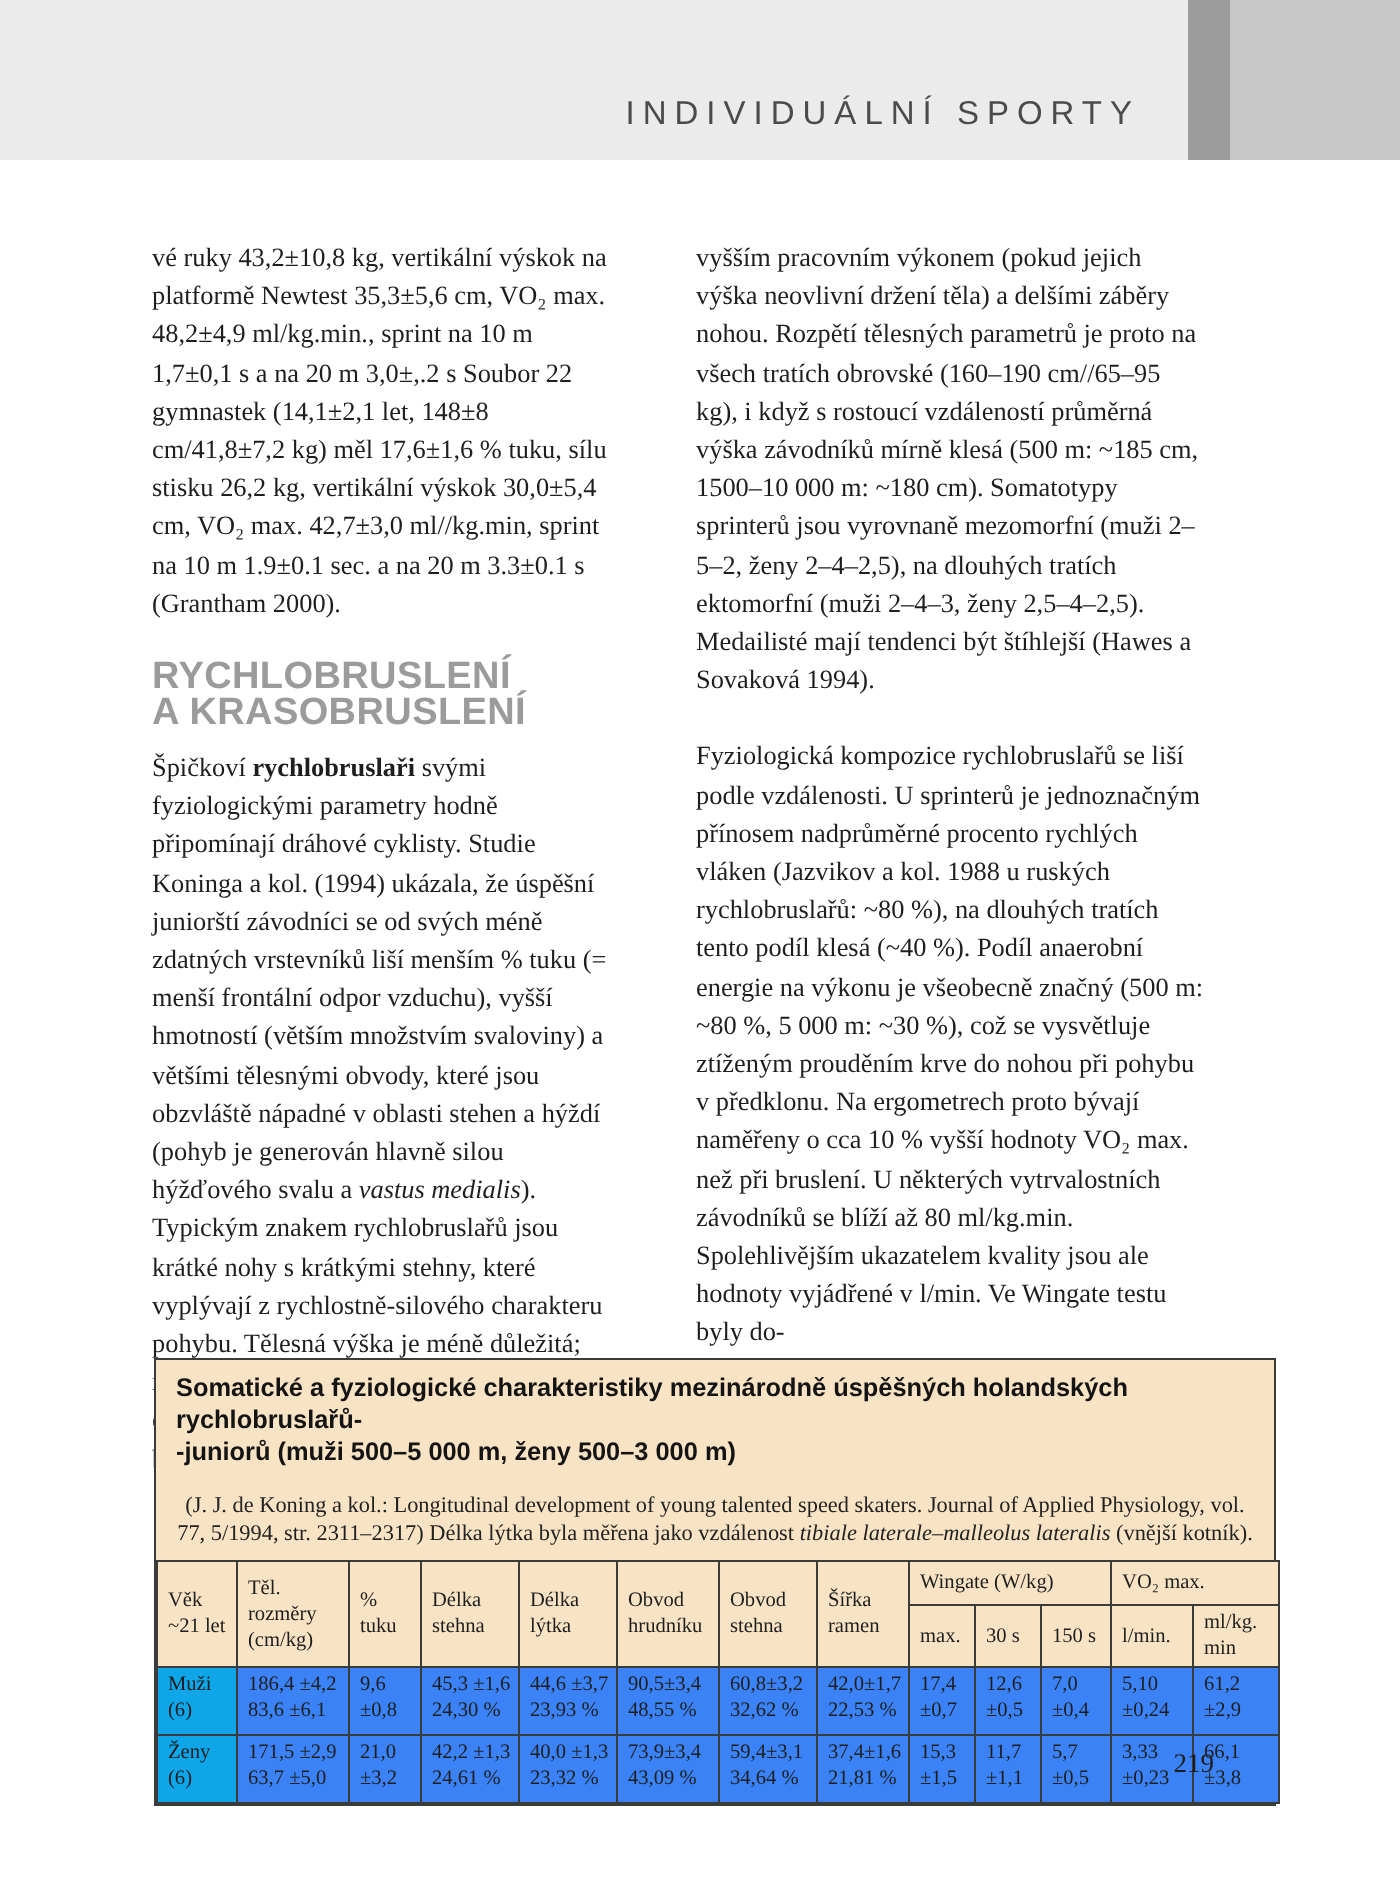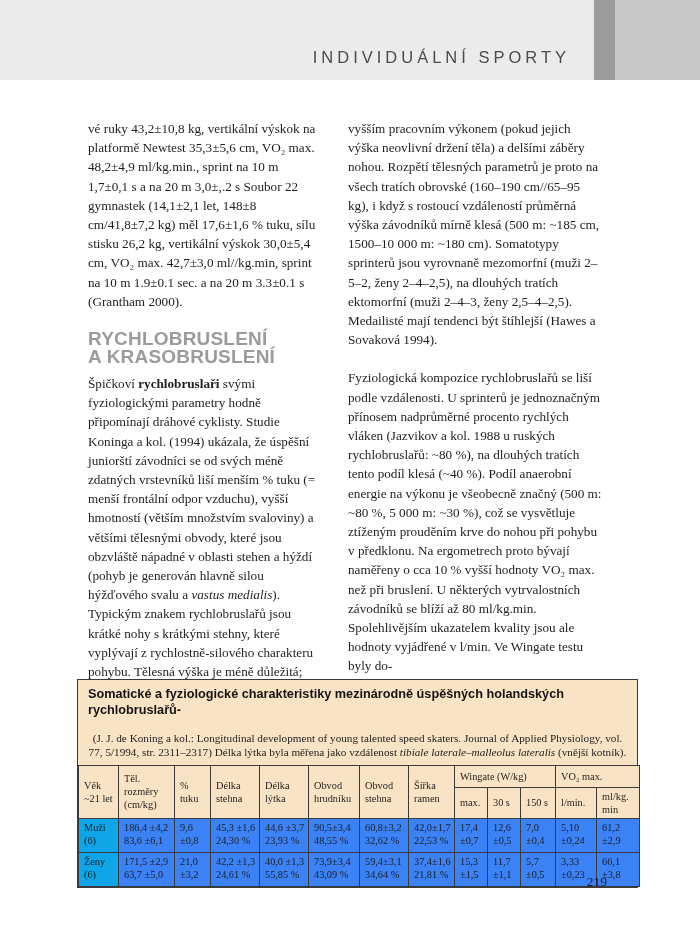--- a/index.html
+++ b/index.html
@@ -11,21 +11,21 @@
   .header-band{position:absolute;top:0;left:0;width:594px;height:80px;background:#ebebeb;}
   .header-accent-dark{position:absolute;top:0;left:594px;width:21px;height:80px;background:#9c9c9c;}
   .header-accent-light{position:absolute;top:0;left:615px;width:85px;height:80px;background:#c8c8c8;}
   .header-title{
     position:absolute;top:47px;right:130px;
     font-family:"Liberation Sans","DejaVu Sans",sans-serif;
     font-size:16.5px;line-height:20px;letter-spacing:4px;color:#4b4b4b;white-space:nowrap;
   }
   
   .col{position:absolute;top:119px;font-size:13.2px;line-height:19.2px;text-align:left;}
-  .col-left{left:88px;width:233px;}
+  .col-left{left:76px;width:233px;}
   .col-right{left:348px;width:255px;}
   .col p{margin:0 0 19px 0;}
   .col p:last-child{margin-bottom:0;}
   .section-heading{
     font-family:"Liberation Sans","DejaVu Sans",sans-serif;
     font-weight:bold;font-size:19px;line-height:17.5px;letter-spacing:.2px;
     color:#9b9b9b;margin:14px 0 9px 0;
   }
   .b{font-weight:bold;}
   .it{font-style:italic;}
@@ -78,20 +78,21 @@
 
 <div class="col col-right">
   <p>vyšším pracovním výkonem (pokud jejich výška neovlivní držení těla) a delšími záběry nohou. Rozpětí tělesných parametrů je proto na všech tratích obrovské (160–190 cm//65–95 kg), i když s rostoucí vzdáleností průměrná výška závodníků mírně klesá (500 m: ~185 cm, 1500–10 000 m: ~180 cm). Somatotypy sprinterů jsou vyrovnaně mezomorfní (muži 2–5–2, ženy 2–4–2,5), na dlouhých tratích ektomorfní (muži 2–4–3, ženy 2,5–4–2,5). Medailisté mají tendenci být štíhlejší (Hawes a Sovaková 1994).</p>
   <p>Fyziologická kompozice rychlobruslařů se liší podle vzdálenosti. U sprinterů je jednoznačným přínosem nadprůměrné procento rychlých vláken (Jazvikov a kol. 1988 u ruských rychlobruslařů: ~80 %), na dlouhých tratích tento podíl klesá (~40 %). Podíl anaerobní energie na výkonu je všeobecně značný (500 m: ~80 %, 5 000 m: ~30 %), což se vysvětluje ztíženým prouděním krve do nohou při pohybu v předklonu. Na ergometrech proto bývají naměřeny o cca 10 % vyšší hodnoty VO₂ max. než při bruslení. U některých vytrvalostních závodníků se blíží až 80 ml/kg.min. Spolehlivějším ukazatelem kvality jsou ale hodnoty vyjádřené v l/min. Ve Wingate testu byly do-</p>
 </div>
 
 <div class="table-panel">
   <div class="table-panel-head">
     <div class="tb-title">
       <span>Somatické a fyziologické charakteristiky mezinárodně úspěšných holandských rychlobruslařů-</span><br>
+      <span>-juniorů (muži 500–5 000 m, ženy 500–3 000 m)</span>
     </div>
     <div class="tb-caption"><span>(J. J. de Koning a kol.: Longitudinal development of young talented speed skaters. Journal of Applied Physiology, vol. 77, 5/1994, str. 2311–2317) Délka lýtka byla měřena jako vzdálenost </span><span class="it">tibiale laterale–malleolus lateralis</span><span> (vnější kotník).</span></div>
   </div>
 
   <table class="chars">
     <colgroup>
       <col style="width:40px">
         <col style="width:56px">
         <col style="width:36px">
       <col style="width:49px">
@@ -140,21 +141,21 @@
         <td><span>12,6</span><br><span>±0,5</span></td>
         <td><span>7,0</span><br><span>±0,4</span></td>
         <td><span>5,10</span><br><span>±0,24</span></td>
         <td><span>61,2</span><br><span>±2,9</span></td>
       </tr>
       <tr>
         <th class="rowlab"><span>Ženy</span><br><span>(6)</span></th>
         <td><span>171,5 ±2,9</span><br><span>63,7 ±5,0</span></td>
         <td><span>21,0</span><br><span>±3,2</span></td>
         <td><span>42,2 ±1,3</span><br><span class="sub-i">24,61 %</span></td>
-        <td><span>40,0 ±1,3</span><br><span class="sub-i">55,85 %</span></td>
+        <td><span>40,0 ±1,3</span><br><span class="sub-i">23,32 %</span></td>
         <td><span>73,9±3,4</span><br><span class="sub-i">43,09 %</span></td>
         <td><span>59,4±3,1</span><br><span class="sub-i">34,64 %</span></td>
         <td><span>37,4±1,6</span><br><span class="sub-i">21,81 %</span></td>
         <td><span>15,3</span><br><span>±1,5</span></td>
         <td><span>11,7</span><br><span>±1,1</span></td>
         <td><span>5,7</span><br><span>±0,5</span></td>
         <td><span>3,33</span><br><span>±0,23</span></td>
         <td><span>66,1</span><br><span>±3,8</span></td>
       </tr>
     </tbody>

